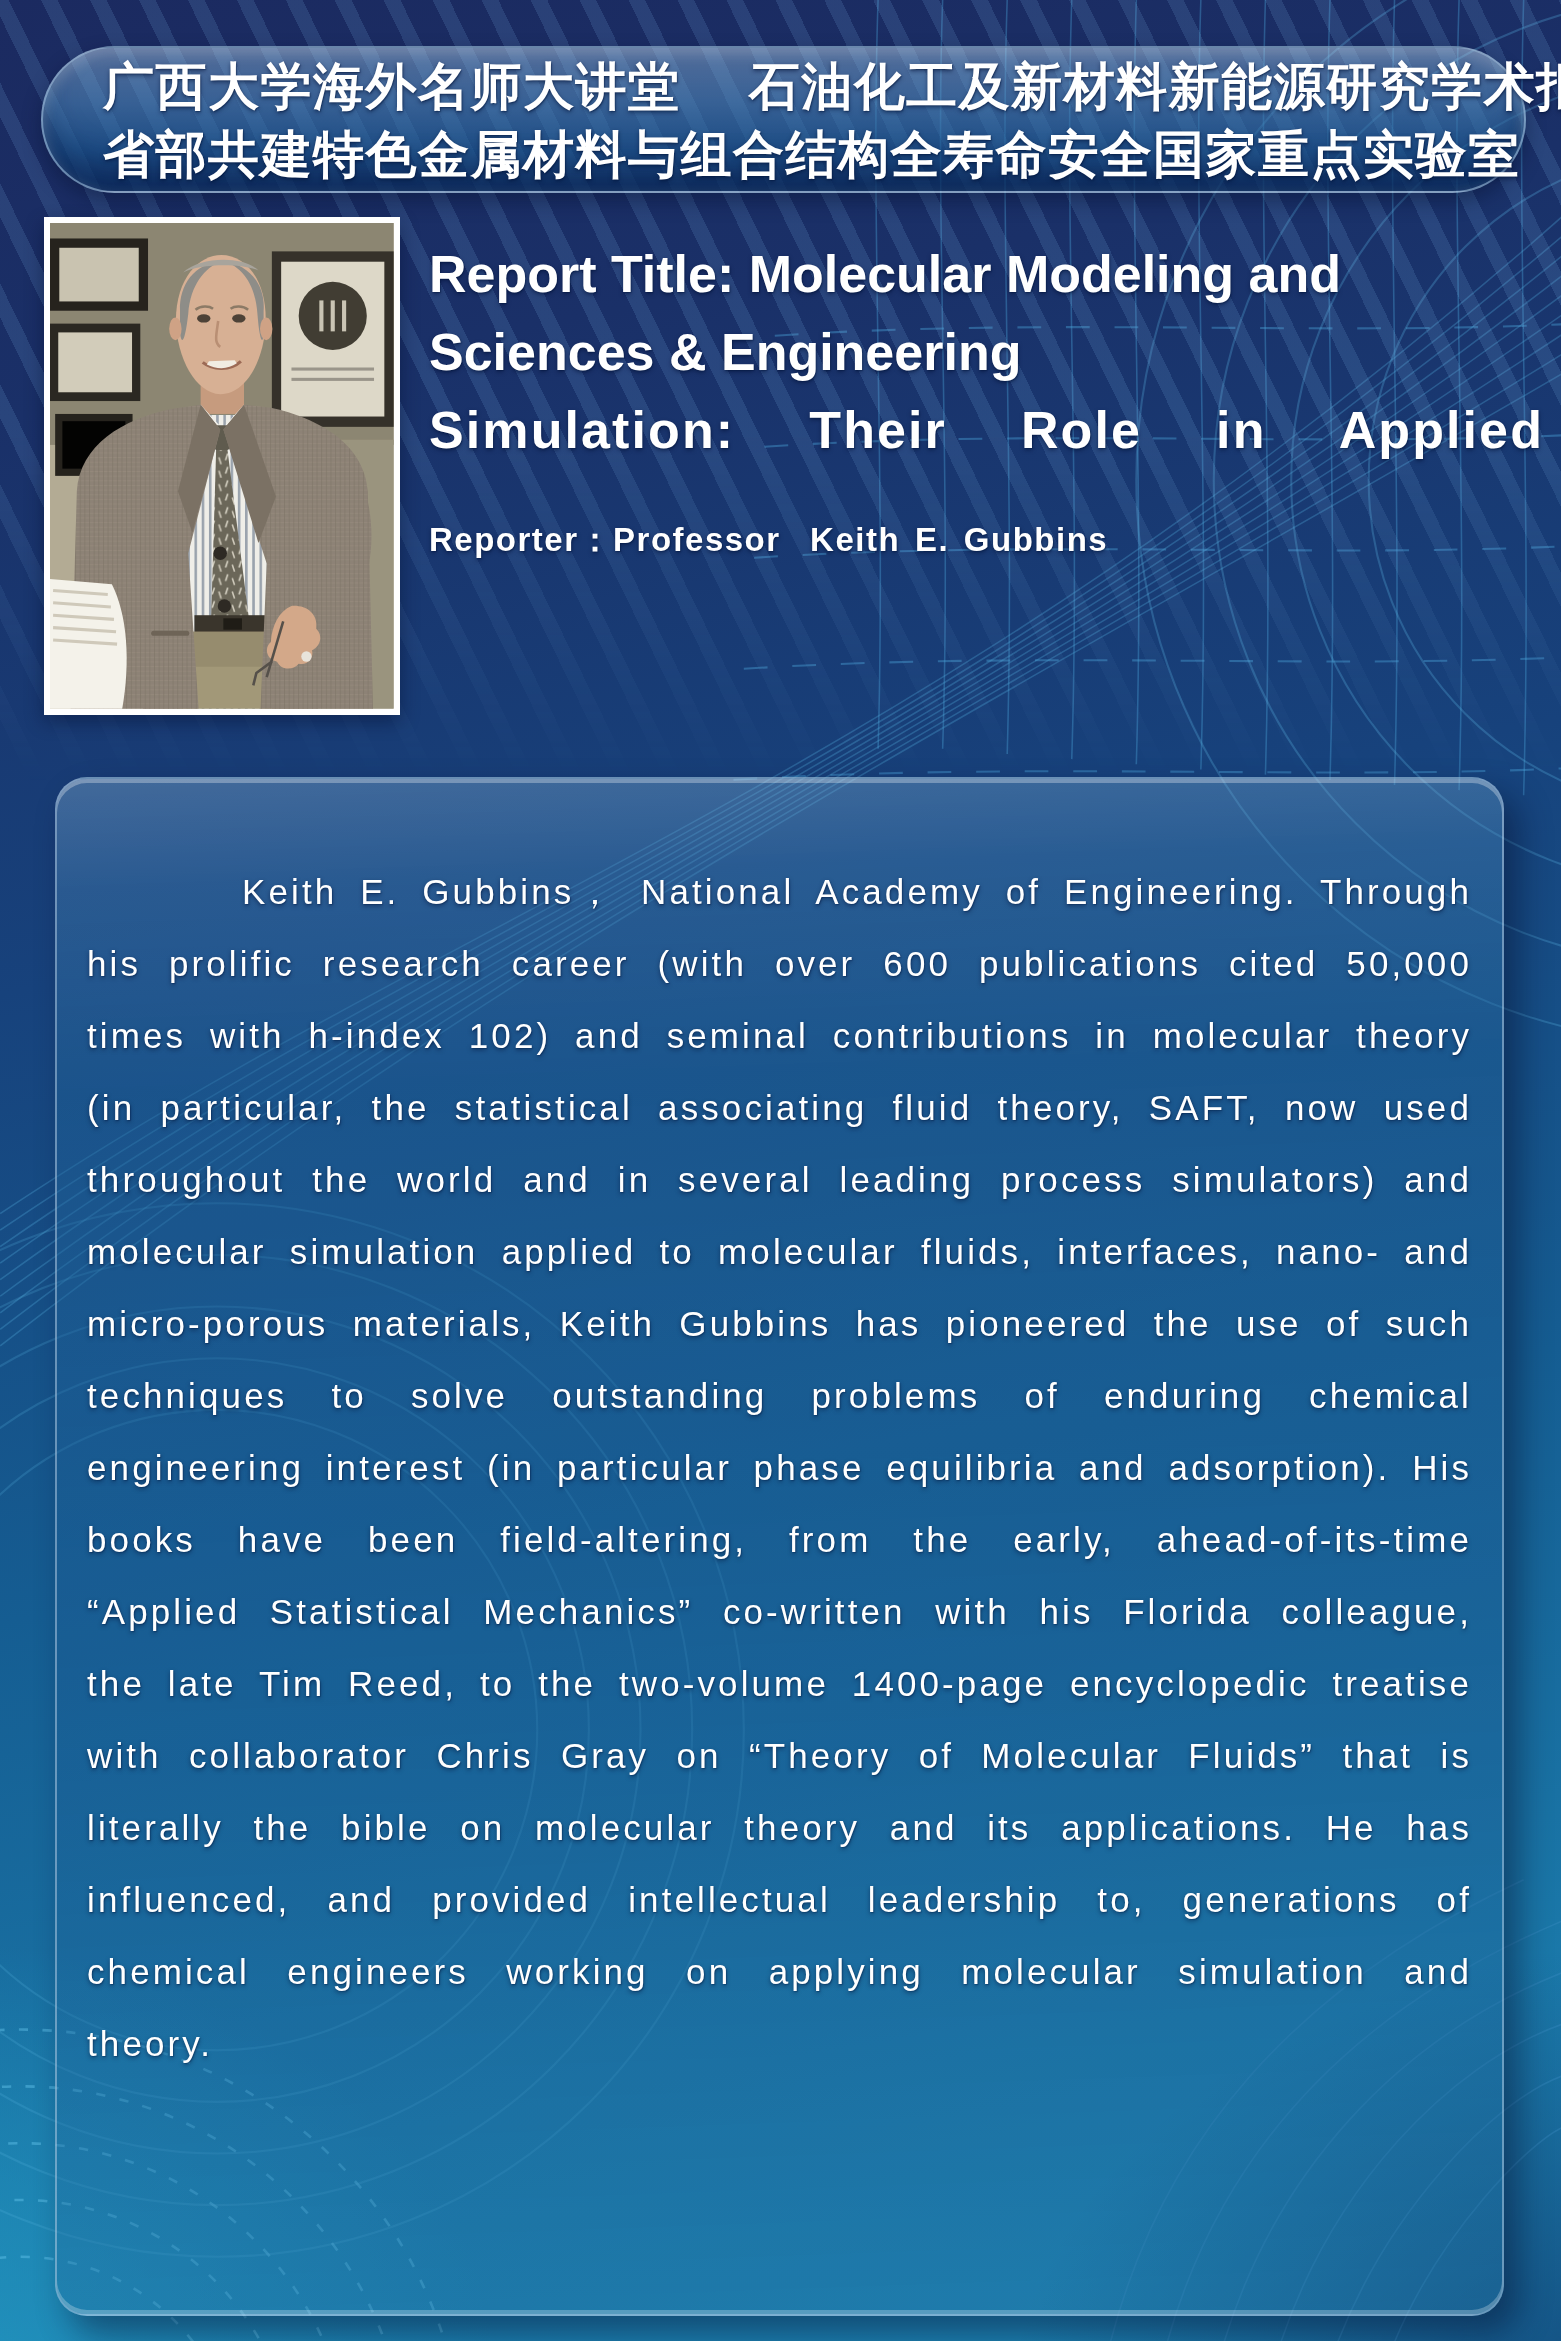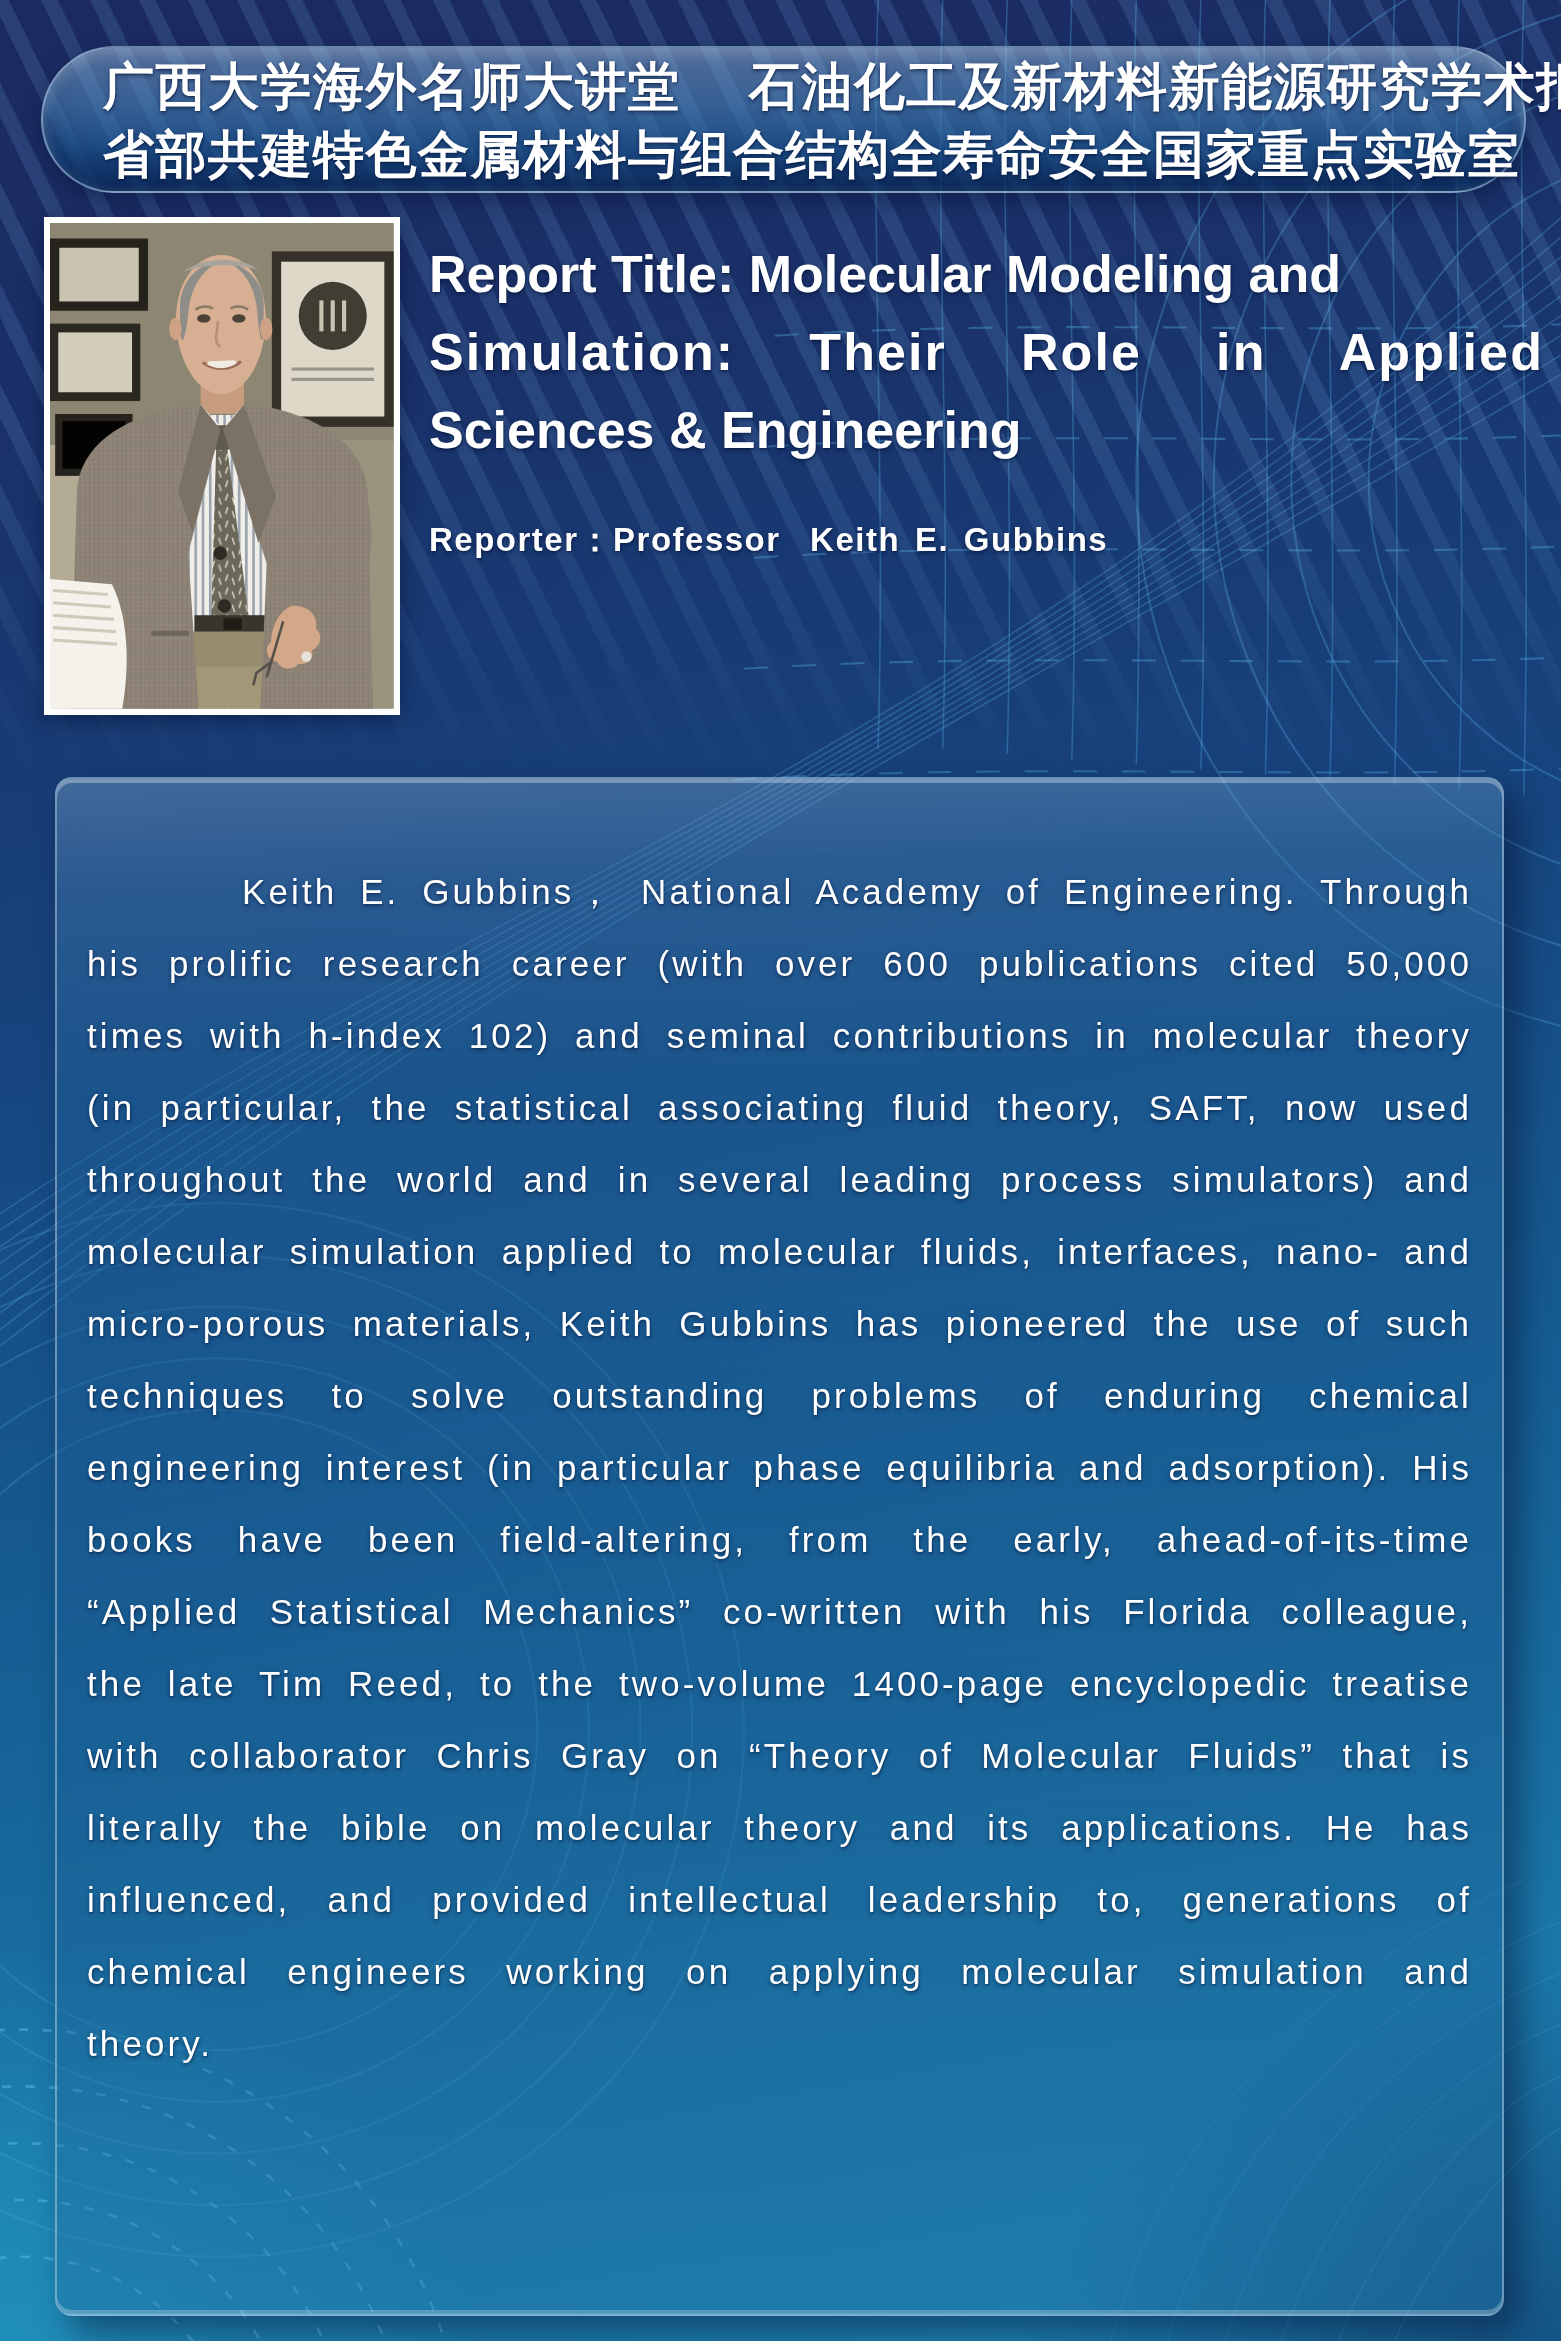--- a/index.html
+++ b/index.html
@@ -43,21 +43,21 @@
     text-shadow:0 2.1px 4.6px rgba(0,16,52,.55),1px 1px 1px rgba(0,22,64,.35);
   }
   .title-line.justify-last{white-space:normal;text-align:justify;text-align-last:justify;letter-spacing:2.1px;}
   .event-details{position:absolute;left:429px;top:512px;width:1128px;z-index:4;}
   .detail-line{
     font-size:33px;font-weight:bold;line-height:55px;letter-spacing:1.5px;word-spacing:4.1px;
     white-space:pre;text-shadow:0 1.5px 4.1px rgba(0,16,52,.55),1px 1px 1px rgba(0,22,64,.35);
   }
   .bio-panel{
     position:absolute;left:55px;top:777px;width:1449px;height:1539px;z-index:3;
-    border-radius:17px;box-sizing:border-box;
+    border-radius:32px;box-sizing:border-box;
     background:linear-gradient(178deg,rgba(150,195,228,.34) 0%,rgba(70,130,180,.40) 7%,rgba(32,98,152,.46) 20%,rgba(28,92,148,.42) 58%,rgba(34,112,160,.34) 100%);
     border:2.1px solid rgba(185,208,230,.5);
     box-shadow:inset 0 4.1px 0 rgba(255,255,255,.30), inset 0 -4.1px 0 rgba(255,255,255,.26), 14.5px 17.6px 33px rgba(4,14,44,.45);
     padding:77px 30px 0 30px;
   }
   .bio-text{
     font-size:35px;line-height:72px;letter-spacing:3.1px;word-spacing:7.2px;
     text-align:justify;text-justify:inter-character;text-indent:155px;
     text-shadow:0 1.5px 4.1px rgba(0,16,52,.5),1px 1px 1px rgba(0,22,64,.3);
   }
@@ -221,22 +221,22 @@
         <path d="M430,850 L400,872 L394,896" stroke="#55504a" stroke-width="5" fill="none"></path>
 
         <path d="M0,690 L120,700 C150,760 156,850 140,941 L0,941 Z" fill="#f4f2ea"></path>
         <path d="M6,712 L112,720 M6,736 L118,744 M6,760 L124,768 M6,784 L128,792 M6,808 L130,816" stroke="#cfc9ba" stroke-width="6" fill="none"></path>
       </g>
     </svg>
   </div>
 
   <div class="title-block">
     <div class="title-line">Report Title: Molecular Modeling and</div>
+    <div class="title-line">Sciences &amp; Engineering</div>
     <div class="title-line justify-last">Simulation: Their Role in Applied</div>
-    <div class="title-line">Sciences &amp; Engineering</div>
   </div>
 
   <div class="event-details">
     <div class="detail-line">Reporter：Professor  Keith E. Gubbins</div>
   </div>
 
   <div class="bio-panel">
     <div class="bio-text">Keith E. Gubbins， National Academy of Engineering. Through his prolific research career (with over 600 publications cited 50,000 times with h-index 102) and seminal contributions in molecular theory (in particular, the statistical associating fluid theory, SAFT, now used throughout the world and in several leading process simulators) and molecular simulation applied to molecular fluids, interfaces, nano- and micro-porous materials, Keith Gubbins has pioneered the use of such techniques to solve outstanding problems of enduring chemical engineering interest (in particular phase equilibria and adsorption). His books have been field-altering, from the early, ahead-of-its-time “Applied Statistical Mechanics” co-written with his Florida colleague, the late Tim Reed, to the two-volume 1400-page encyclopedic treatise with collaborator Chris Gray on “Theory of Molecular Fluids” that is literally the bible on molecular theory and its applications. He has influenced, and provided intellectual leadership to, generations of chemical engineers working on applying molecular simulation and theory.</div>
   </div>
 

